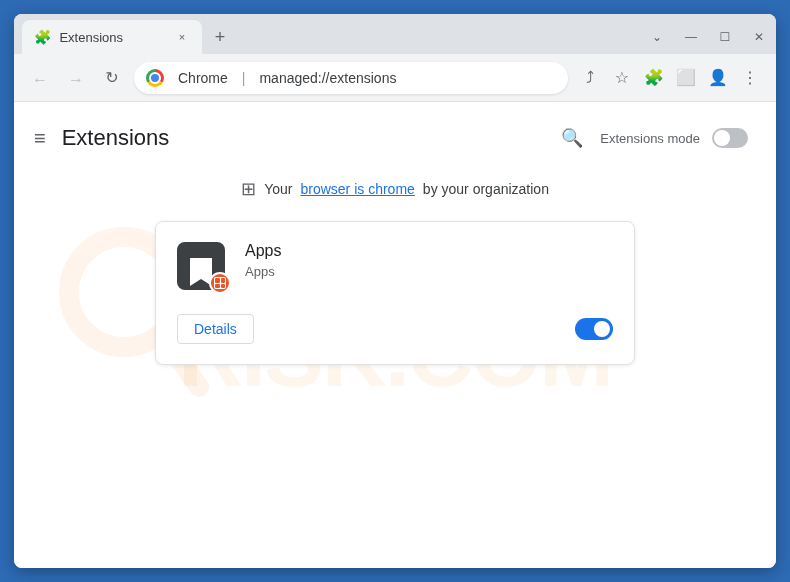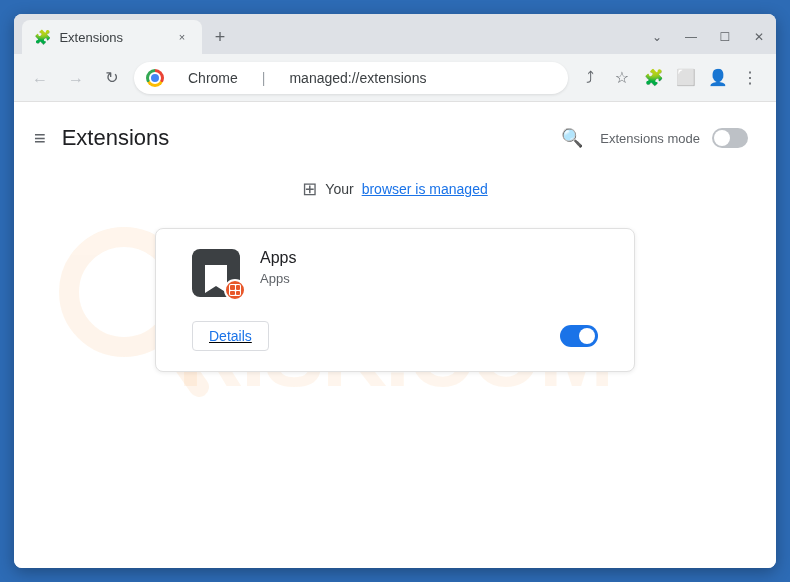--- a/index.html
+++ b/index.html
@@ -121,21 +121,21 @@
     }
     .nav-btn.disabled { color: #bdc1c6; cursor: default; }
     .url-bar {
       flex: 1;
       background: #fff;
       border-radius: 20px;
       height: 32px;
       display: flex;
       align-items: center;
       padding: 0 12px;
-      gap: 24px;
+      gap: 14px;
       font-size: 14px;
       color: #3c4043;
       box-shadow: 0 1px 3px rgba(0,0,0,0.1);
     }
     .chrome-logo {
       width: 18px;
       height: 18px;
       border-radius: 50%;
       background: conic-gradient(#ea4335 0deg 120deg, #fbbc04 120deg 240deg, #34a853 240deg 360deg);
       position: relative;
@@ -283,23 +283,23 @@
     
     .extensions-list {
       padding: 8px 28px;
       position: relative;
       z-index: 1;
     }
     .extension-card {
       background: #fff;
       border: 1px solid #e0e0e0;
       border-radius: 8px;
-      padding: 20px 36px;
+      padding: 20px 21px;
       max-width: 480px;
-      margin: 8px auto;
+      margin: 1px auto;
       box-shadow: 0 1px 4px rgba(0,0,0,0.08);
     }
     .ext-info {
       display: flex;
       align-items: flex-start;
       gap: 20px;
       margin-bottom: 24px;
     }
     .ext-icon-wrapper {
       position: relative;
@@ -360,21 +360,20 @@
       margin-bottom: 4px;
     }
     .ext-desc {
       font-size: 13px;
       color: #5f6368;
     }
     .ext-actions {
       display: flex;
       align-items: center;
       justify-content: space-between;
-      text-decoration: underline;
     }
     .details-btn {
       border: 1px solid #dadce0;
       background: #fff;
       border-radius: 4px;
       padding: 6px 16px;
       font-size: 14px;
       color: #1a73e8;
       cursor: pointer;
       font-family: inherit;
@@ -457,21 +456,22 @@
       <div class="header-right">
         <div class="search-icon-btn">🔍</div>
         <span class="dev-mode-label">Extensions mode</span>
         <div class="toggle"></div>
       </div>
     </div>
 
     <div class="managed-banner">
       <span class="managed-icon">⊞</span>
       <span>Your </span>
-        <a class="managed-link">browser is managed</a>
+        <a class="managed-link">browser is chrome</a>
+        <span> by your organization</span>
     </div>
 
     <div class="extensions-list">
       <div class="extension-card">
         <div class="ext-info">
           <div class="ext-icon-wrapper">
             <div class="ext-icon-main">
               <div class="ext-icon-bookmark"></div>
             </div>
             <div class="ext-badge">

